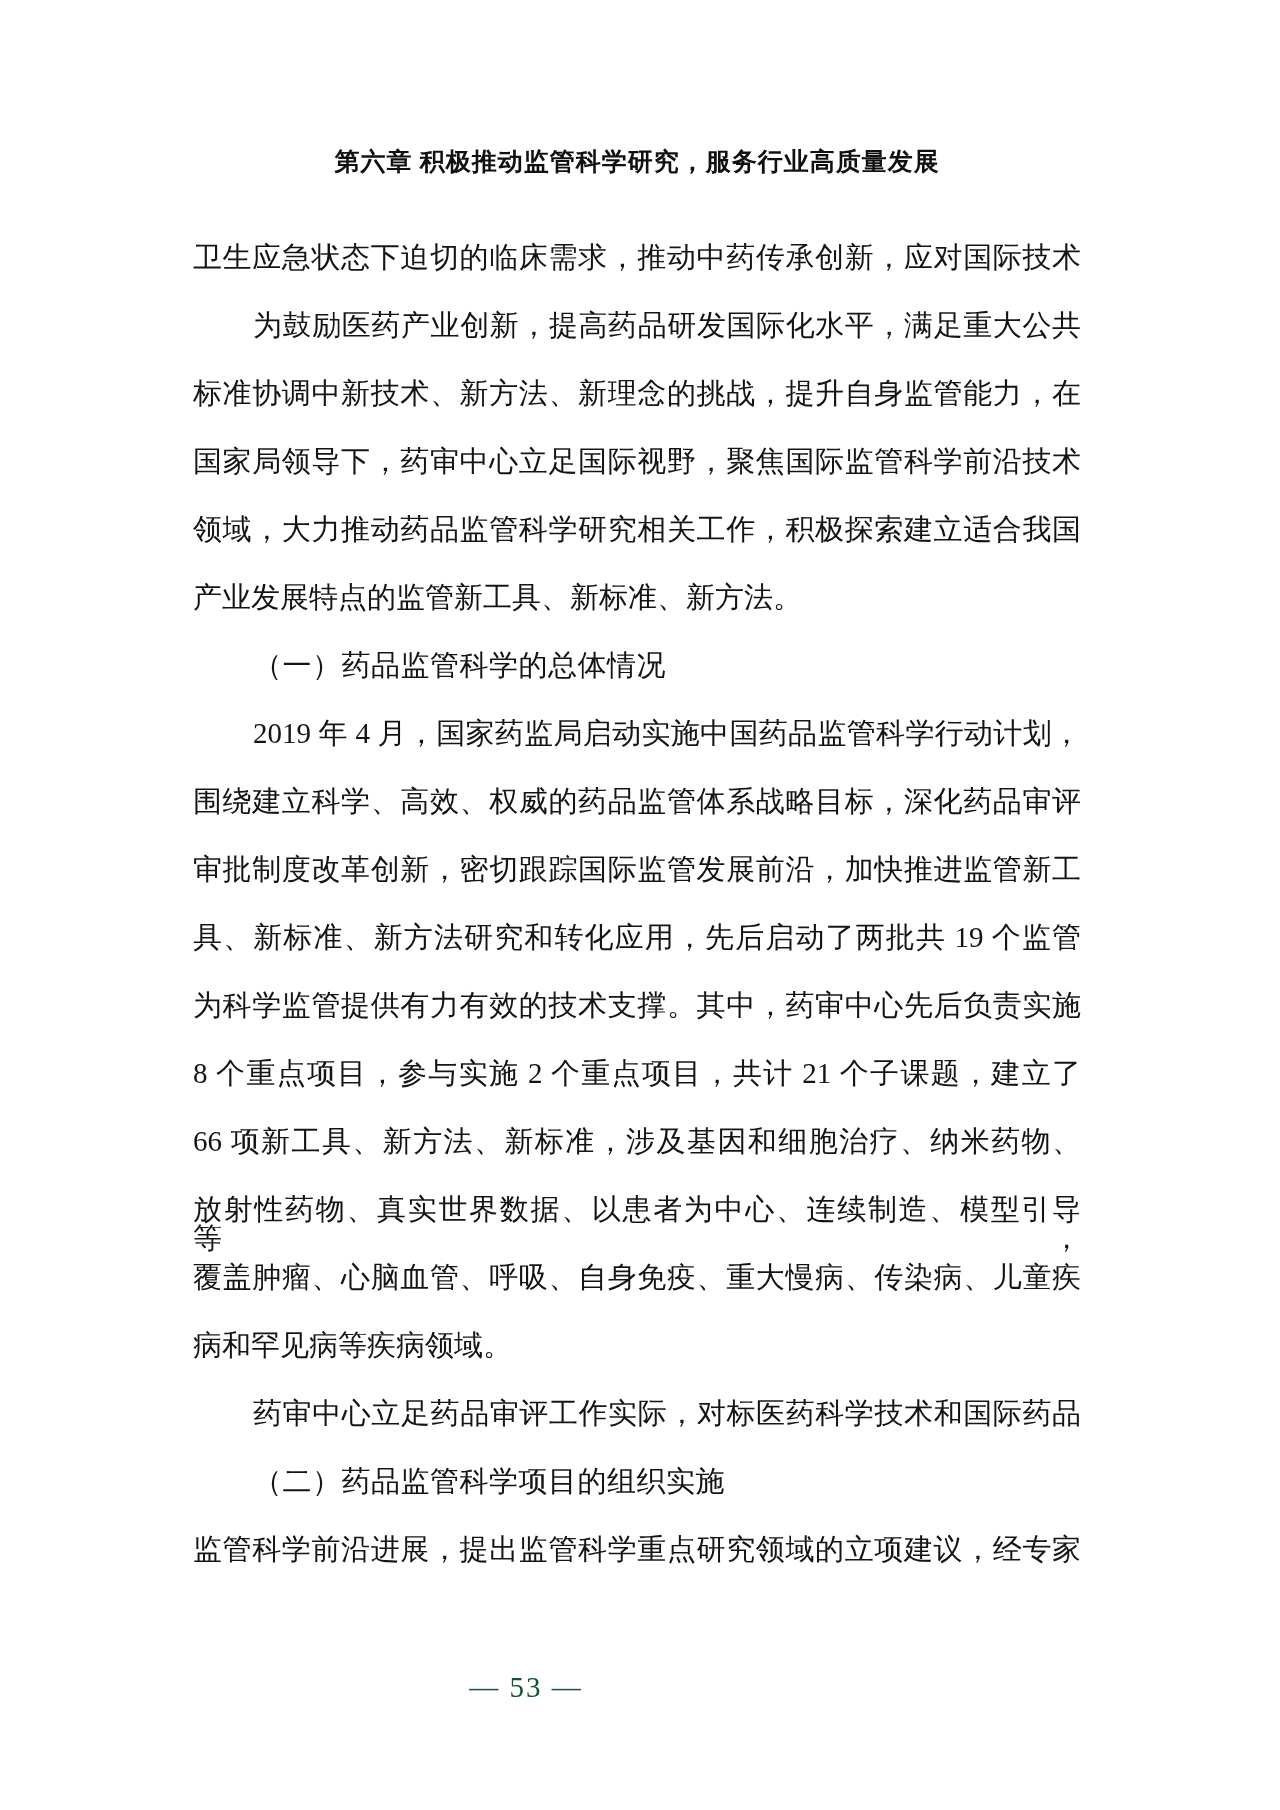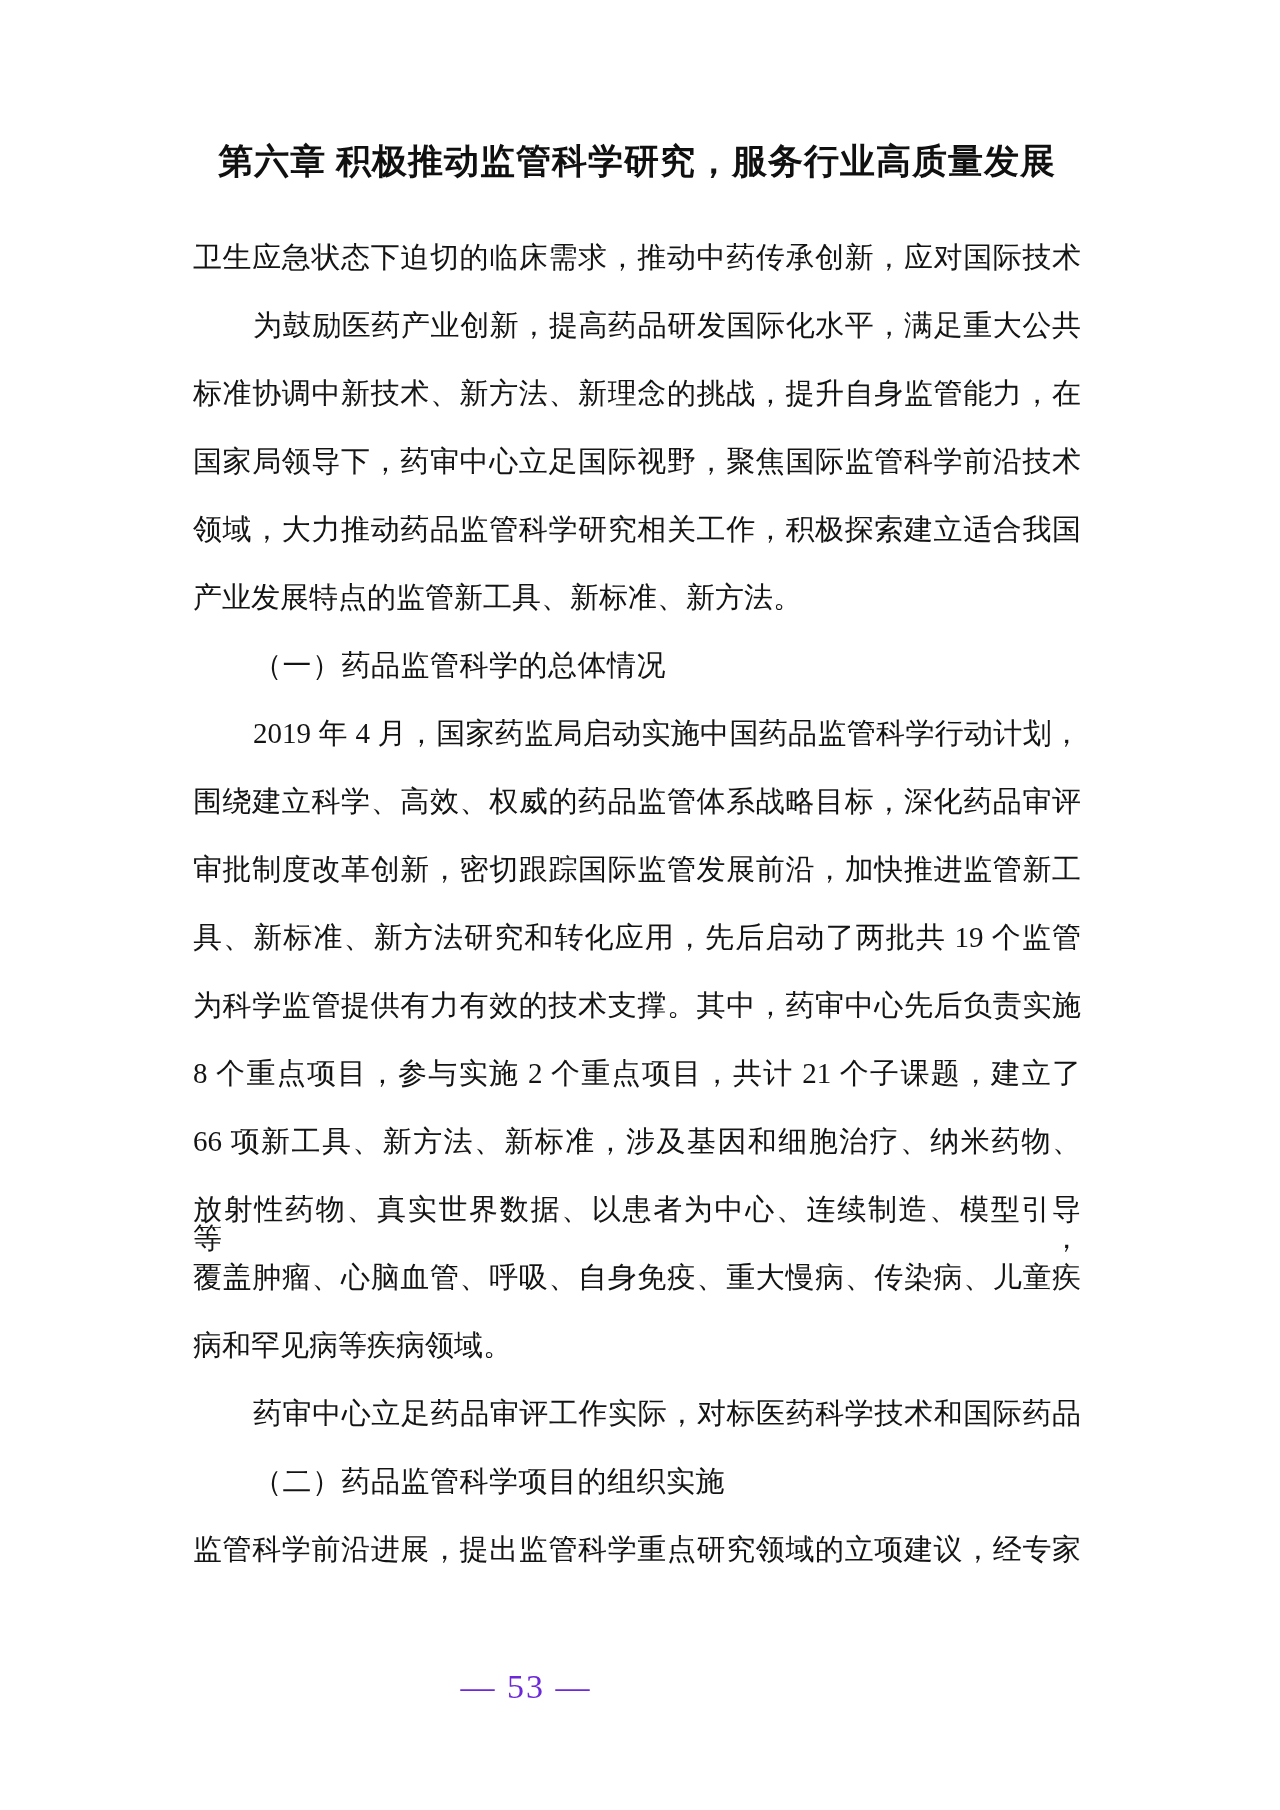--- a/index.html
+++ b/index.html
@@ -15,21 +15,21 @@
     color: #141414;
     overflow: hidden;
   }
   .column {
     position: absolute;
     left: 193px;
     top: 140px;
     width: 888px;
   }
   .title {
-    font-size: 35px;
+    font-size: 25px;
     font-weight: 700;
     line-height: 44px;
     text-align: center;
     letter-spacing: 1px;
     white-space: nowrap;
     margin-bottom: 59px;
     color: #101010;
   }
   .line {
     font-size: 29px;
@@ -48,23 +48,23 @@
     text-align-last: left;
   }
   .indent { text-indent: 60px; }
   .heading { letter-spacing: 0.5px; }
   .footer {
     position: absolute;
     left: 0;
     top: 1672px;
     width: 1052px;
     text-align: center;
-    font-size: 34px;
+    font-size: 29px;
     line-height: 30px;
-    color: #6d28d9;
+    color: #14532d;
     letter-spacing: 2px;
   }
 </style>
 </head>
 <body>
 
 <div class="page">
   <div class="column">
 
     <h1 class="title">第六章 积极推动监管科学研究，服务行业高质量发展</h1>

